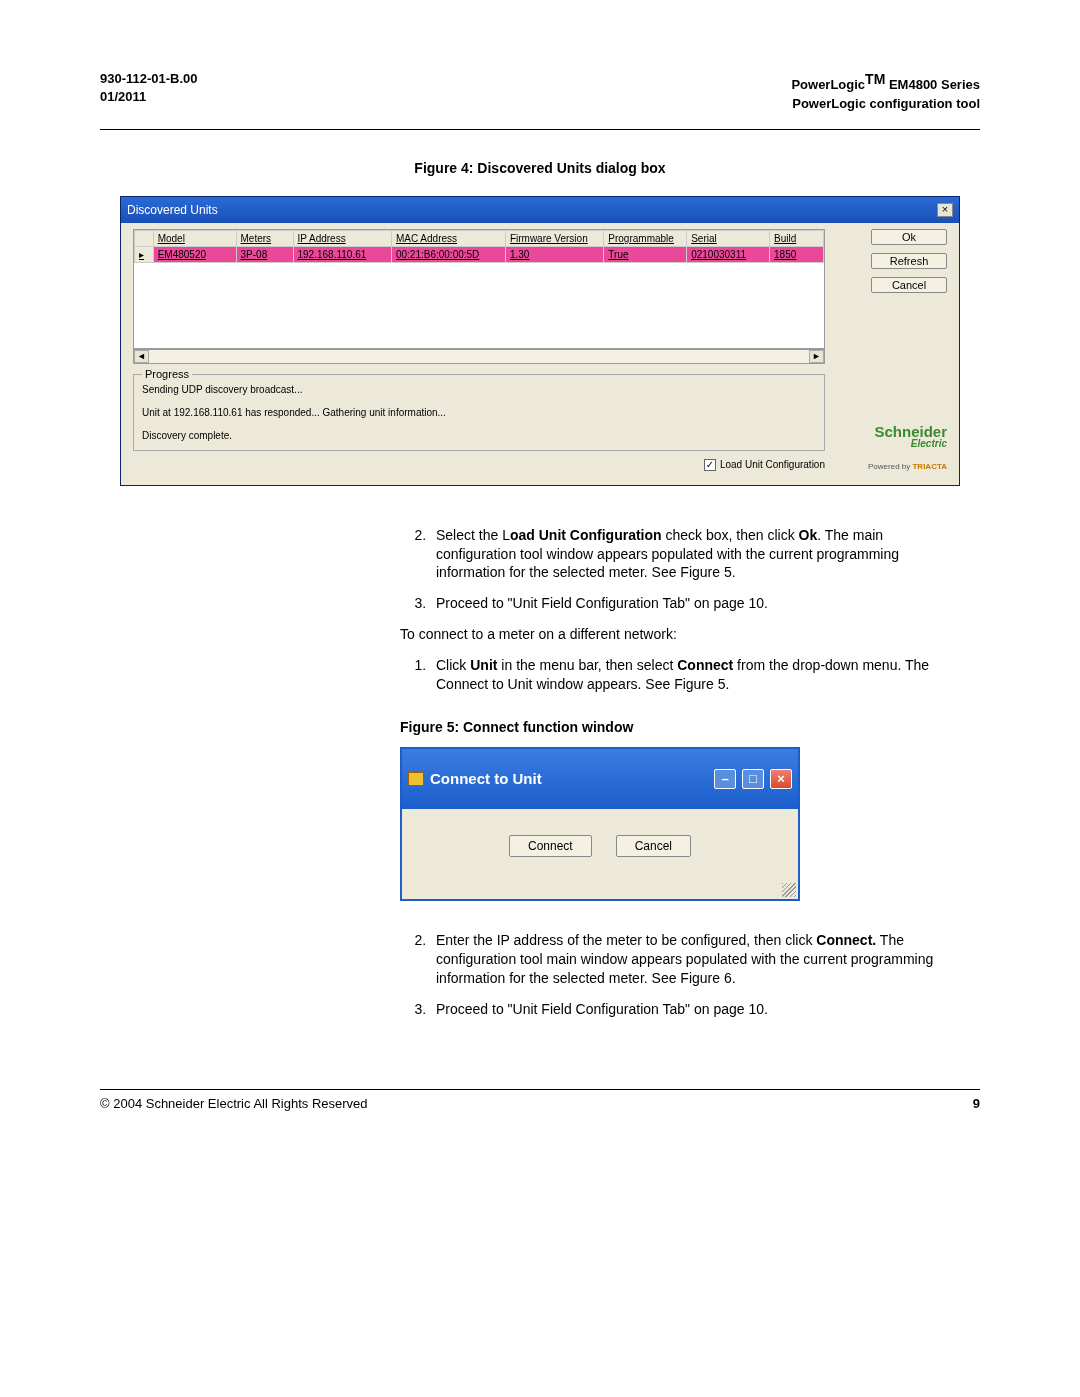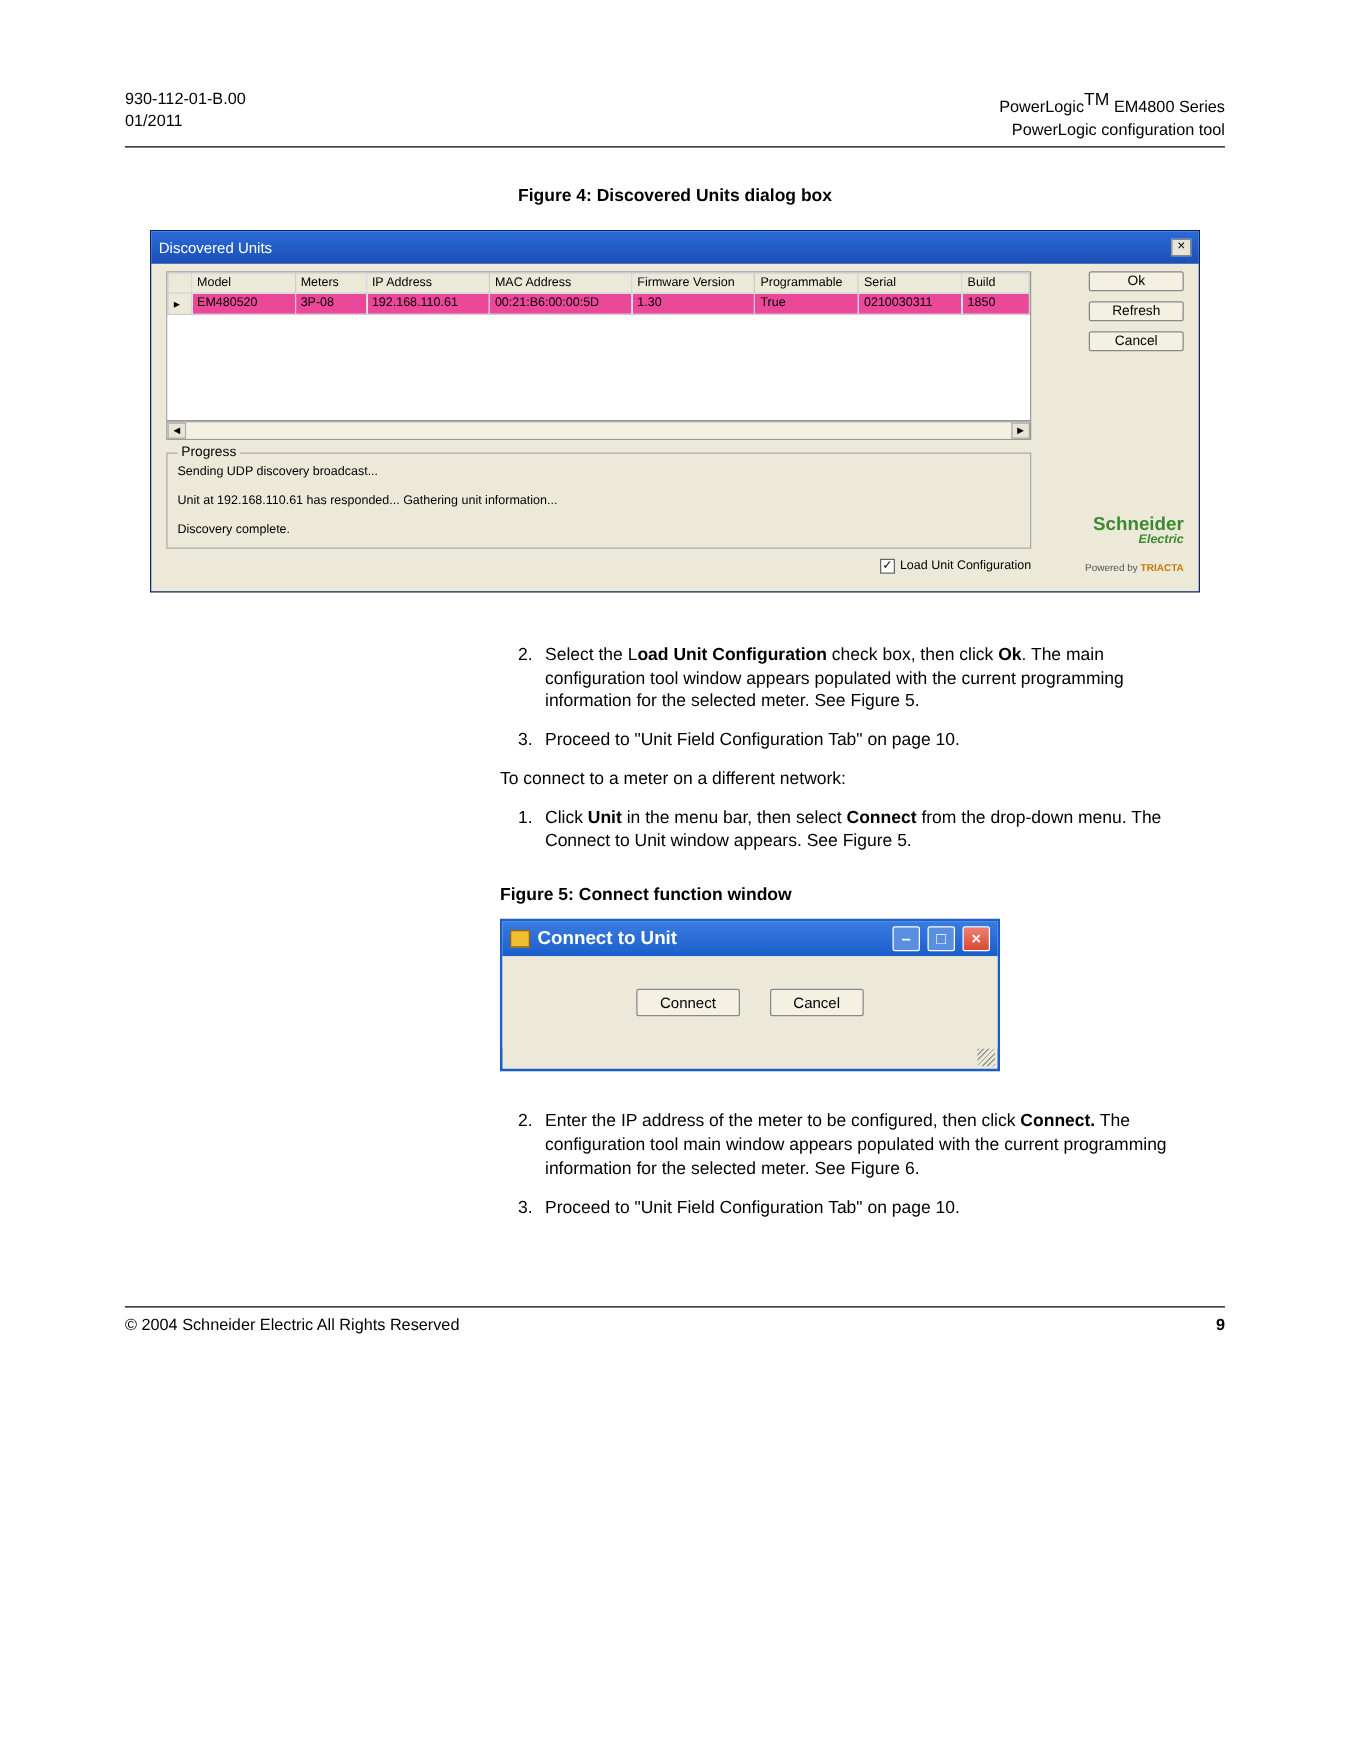--- a/index.html
+++ b/index.html
@@ -1,32 +1,32 @@
 <!DOCTYPE html>
 <html><head>
 <meta charset="utf-8">
 <style>
   * { box-sizing: border-box; margin: 0; padding: 0; }
   body { font-family: Arial, Helvetica, sans-serif; background: #fff; width: 1080px; margin: 0 auto; color: #000; }
   .page { padding: 70px 100px 40px 100px; }
-  .hdr { display: flex; justify-content: space-between; font-size: 13px; font-weight: normal; border-bottom: 1.5px solid #000; padding-bottom: 4px; margin-bottom: 30px; gap: 48px; }
+  .hdr { display: flex; justify-content: space-between; font-size: 13px; font-weight: bold; border-bottom: 1.5px solid #000; padding-bottom: 16px; margin-bottom: 30px; gap: 48px; }
   .hdr-left, .hdr-right { line-height: 1.4; }
   .hdr-right { text-align: right; }
   .tm { font-size: 14px; vertical-align: super; }
   .fig-caption { font-size: 14px; font-weight: bold; text-align: center; margin: 10px 0 20px 0; }
   .fig-caption-left { font-size: 14px; font-weight: bold; margin: 25px 0 12px 0; padding-left: 300px; }
   
   .dlg1 { border: 1px solid #0a246a; background: #ece9d8; margin: 0 20px 40px 20px; }
   .dlg1-title { background: linear-gradient(180deg,#2a6bd8,#1a4fb5); color: #fff; font-size: 12px; font-weight: normal; padding: 6px 6px; display: flex; justify-content: space-between; align-items: center; }
   .dlg1-close { background: #e8e5d6; color: #000; border: 1px solid #888; width: 16px; height: 14px; display: flex; align-items: center; justify-content: center; font-size: 11px; line-height: 1; }
   .dlg1-body { display: flex; gap: 12px; padding: 6px 12px 14px 12px; }
   .dlg1-left { flex: 1; }
   .dlg1-right { width: 110px; display: flex; flex-direction: column; gap: 8px; align-items: flex-end; }
   .btn { background: #f4f1e3; border: 1px solid #888; border-radius: 2px; font-size: 11px; padding: 1px 0; width: 76px; text-align: center; cursor: default; }
-  .grid-wrap { border: 1px solid #999; background: #fff; height: 120px; display: flex; flex-direction: column; }
+  .grid-wrap { border: 1px solid #999; background: #fff; height: 120px; display: flex; flex-direction: column; text-decoration: underline; }
   table.grid { width: 100%; border-collapse: collapse; table-layout: fixed; }
   table.grid th, table.grid td { border: 1px solid #ccc; font-size: 10px; padding: 2px 4px; text-align: left; background: #ec4899; white-space: nowrap; overflow: hidden; }
   table.grid th { background: #ece9d8; font-weight: normal; }
   .grid-fill { flex: 1; background: #fff; }
   .row-sel { width: 14px; background: #ece9d8 !important; }
   .dlg1-scroll { display: flex; align-items: center; border: 1px solid #999; background: #ece9d8; height: 15px; margin-top: 0; }
   .sc-btn { width: 15px; height: 13px; background: #e8e5d6; border: 1px solid #aaa; display: flex; align-items: center; justify-content: center; font-size: 9px; }
   .sc-track { flex: 1; height: 13px; background: #f4f1e3; }
   .progress-box { border: 1px solid #aaa; margin-top: 10px; padding: 6px 8px; font-size: 10px; position: relative; }
   .progress-legend { position: absolute; top: -7px; left: 8px; background: #ece9d8; padding: 0 3px; font-size: 11px; }
@@ -38,21 +38,21 @@
   .triacta { font-size: 8px; color: #555; margin-top: 6px; }
   .triacta .tword { color: #c77a00; font-weight: bold; }
   
   .body-text { max-width: 560px; margin-left: 300px; font-size: 14px; line-height: 1.35; }
   .body-text ol { list-style: decimal; padding-left: 30px; }
   .body-text ol li { margin-bottom: 12px; padding-left: 6px; }
   .body-text p { margin: 12px 0; }
   
   .dlg2-wrap { margin-left: 300px; }
   .dlg2 { border: 2px solid #1b5ecb; background: #ece9d8; width: 400px; }
-  .dlg2-title { background: linear-gradient(180deg,#3a7ce0,#1b5ecb); color: #fff; font-weight: bold; font-size: 15px; padding: 4px 6px; display: flex; align-items: center; gap: 6px; }
+  .dlg2-title { background: linear-gradient(180deg,#3a7ce0,#1b5ecb); color: #fff; font-weight: bold; font-size: 15px; padding: 20px 6px; display: flex; align-items: center; gap: 6px; }
   .dlg2-title .spacer { flex: 1; }
   .winbtn { width: 22px; height: 20px; border: 1px solid #fff; background: #5a8fe0; color: #fff; display: flex; align-items: center; justify-content: center; font-size: 13px; border-radius: 2px; }
   .winbtn.close { background: linear-gradient(180deg,#f08070,#d84a30); }
   .dlg2-body { padding: 26px 40px 16px 40px; background: #ece9d8; }
   .dlg2-row { display: flex; align-items: center; gap: 20px; margin-bottom: 32px; }
   .dlg2-label { font-size: 13px; width: 90px; text-align: right; }
   .dlg2-input { border: 1px solid #7a8a99; background: #fff; width: 130px; height: 22px; }
   .dlg2-btnrow { display: flex; gap: 24px; justify-content: center; margin-bottom: 10px; }
   .btn2 { background: #f4f1e3; border: 1px solid #888; font-size: 12px; padding: 3px 18px; border-radius: 2px; }
   .dlg2-resize { display: flex; justify-content: flex-end; padding: 0 2px 2px 0; }

